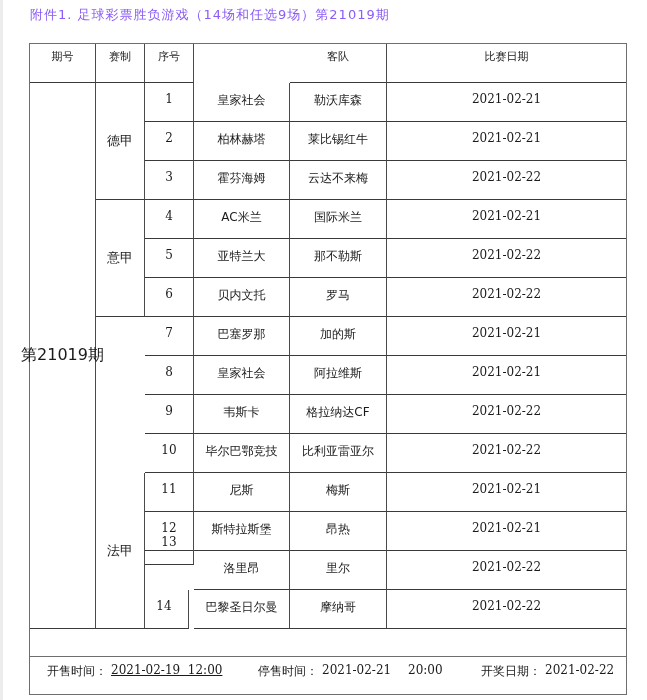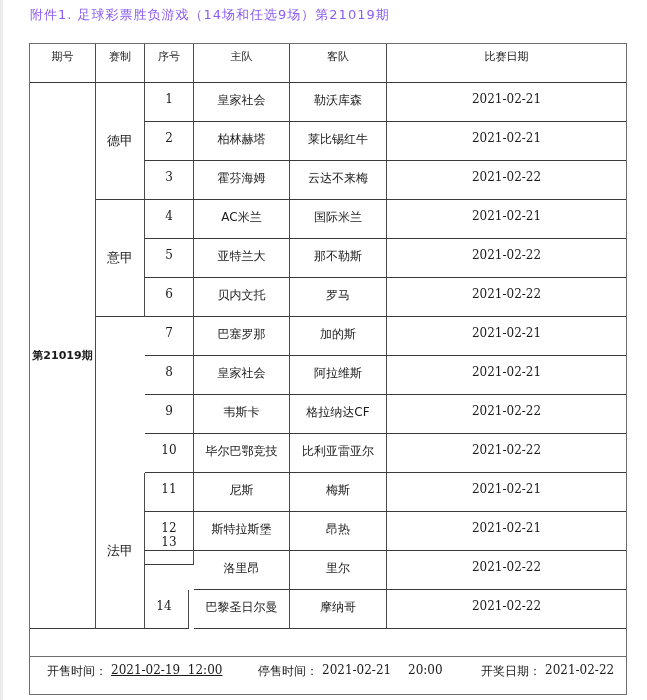--- a/index.html
+++ b/index.html
@@ -59,22 +59,21 @@
     align-items: center;
     justify-content: center;
     padding-top: 0;
     font-size: 13px;
   }
   .cell.period {
     padding-top: 0;
     display: flex;
     align-items: center;
     justify-content: center;
-    font-size: 11px;
-    font-weight: bold;
+    font-size: 16px;
   }
   .num { font-family: "DejaVu Serif", "Liberation Serif", serif; font-size: 12px; }
   .date { font-family: "DejaVu Serif", "Liberation Serif", serif; font-size: 12px; }
   .spacer-band {
     position: absolute;
     left: 0; width: 596px;
     top: 585px; height: 28px;
     border-bottom: 1px solid #6e6e6e;
     box-sizing: border-box;
   }
@@ -96,21 +95,20 @@
 
 <div class="left-strip"></div>
 
 <div class="doc-title">附件1. 足球彩票胜负游戏（14场和任选9场）第21019期</div>
 
 <div class="sheet">
 
   <div class="cell head" style="left:0;top:0;width:66px;height:39px;">期号</div>
   <div class="cell head" style="left:66px;top:0;width:49px;height:39px;">赛制</div>
   <div class="cell head" style="left:115px;top:0;width:49px;height:39px;">序号</div>
-  <div class="cell head" style="left:164px;top:0;width:96px;height:39px;">主队</div>
   <div class="cell head" style="left:260px;top:0;width:97px;height:39px;">客队</div>
   <div class="cell head last-col" style="left:357px;top:0;width:239px;height:39px;">比赛日期</div>
 
   <div class="cell period" style="left:0;top:39px;width:66px;height:546px;">第21019期</div>
 
   <div class="cell mid" style="left:66px;top:39px;width:49px;height:117px;">德甲</div>
   <div class="cell mid" style="left:66px;top:156px;width:49px;height:117px;">意甲</div>
   <div class="cell mid" style="left:66px;top:429px;width:49px;height:156px;">法甲</div>
 
   <div>

